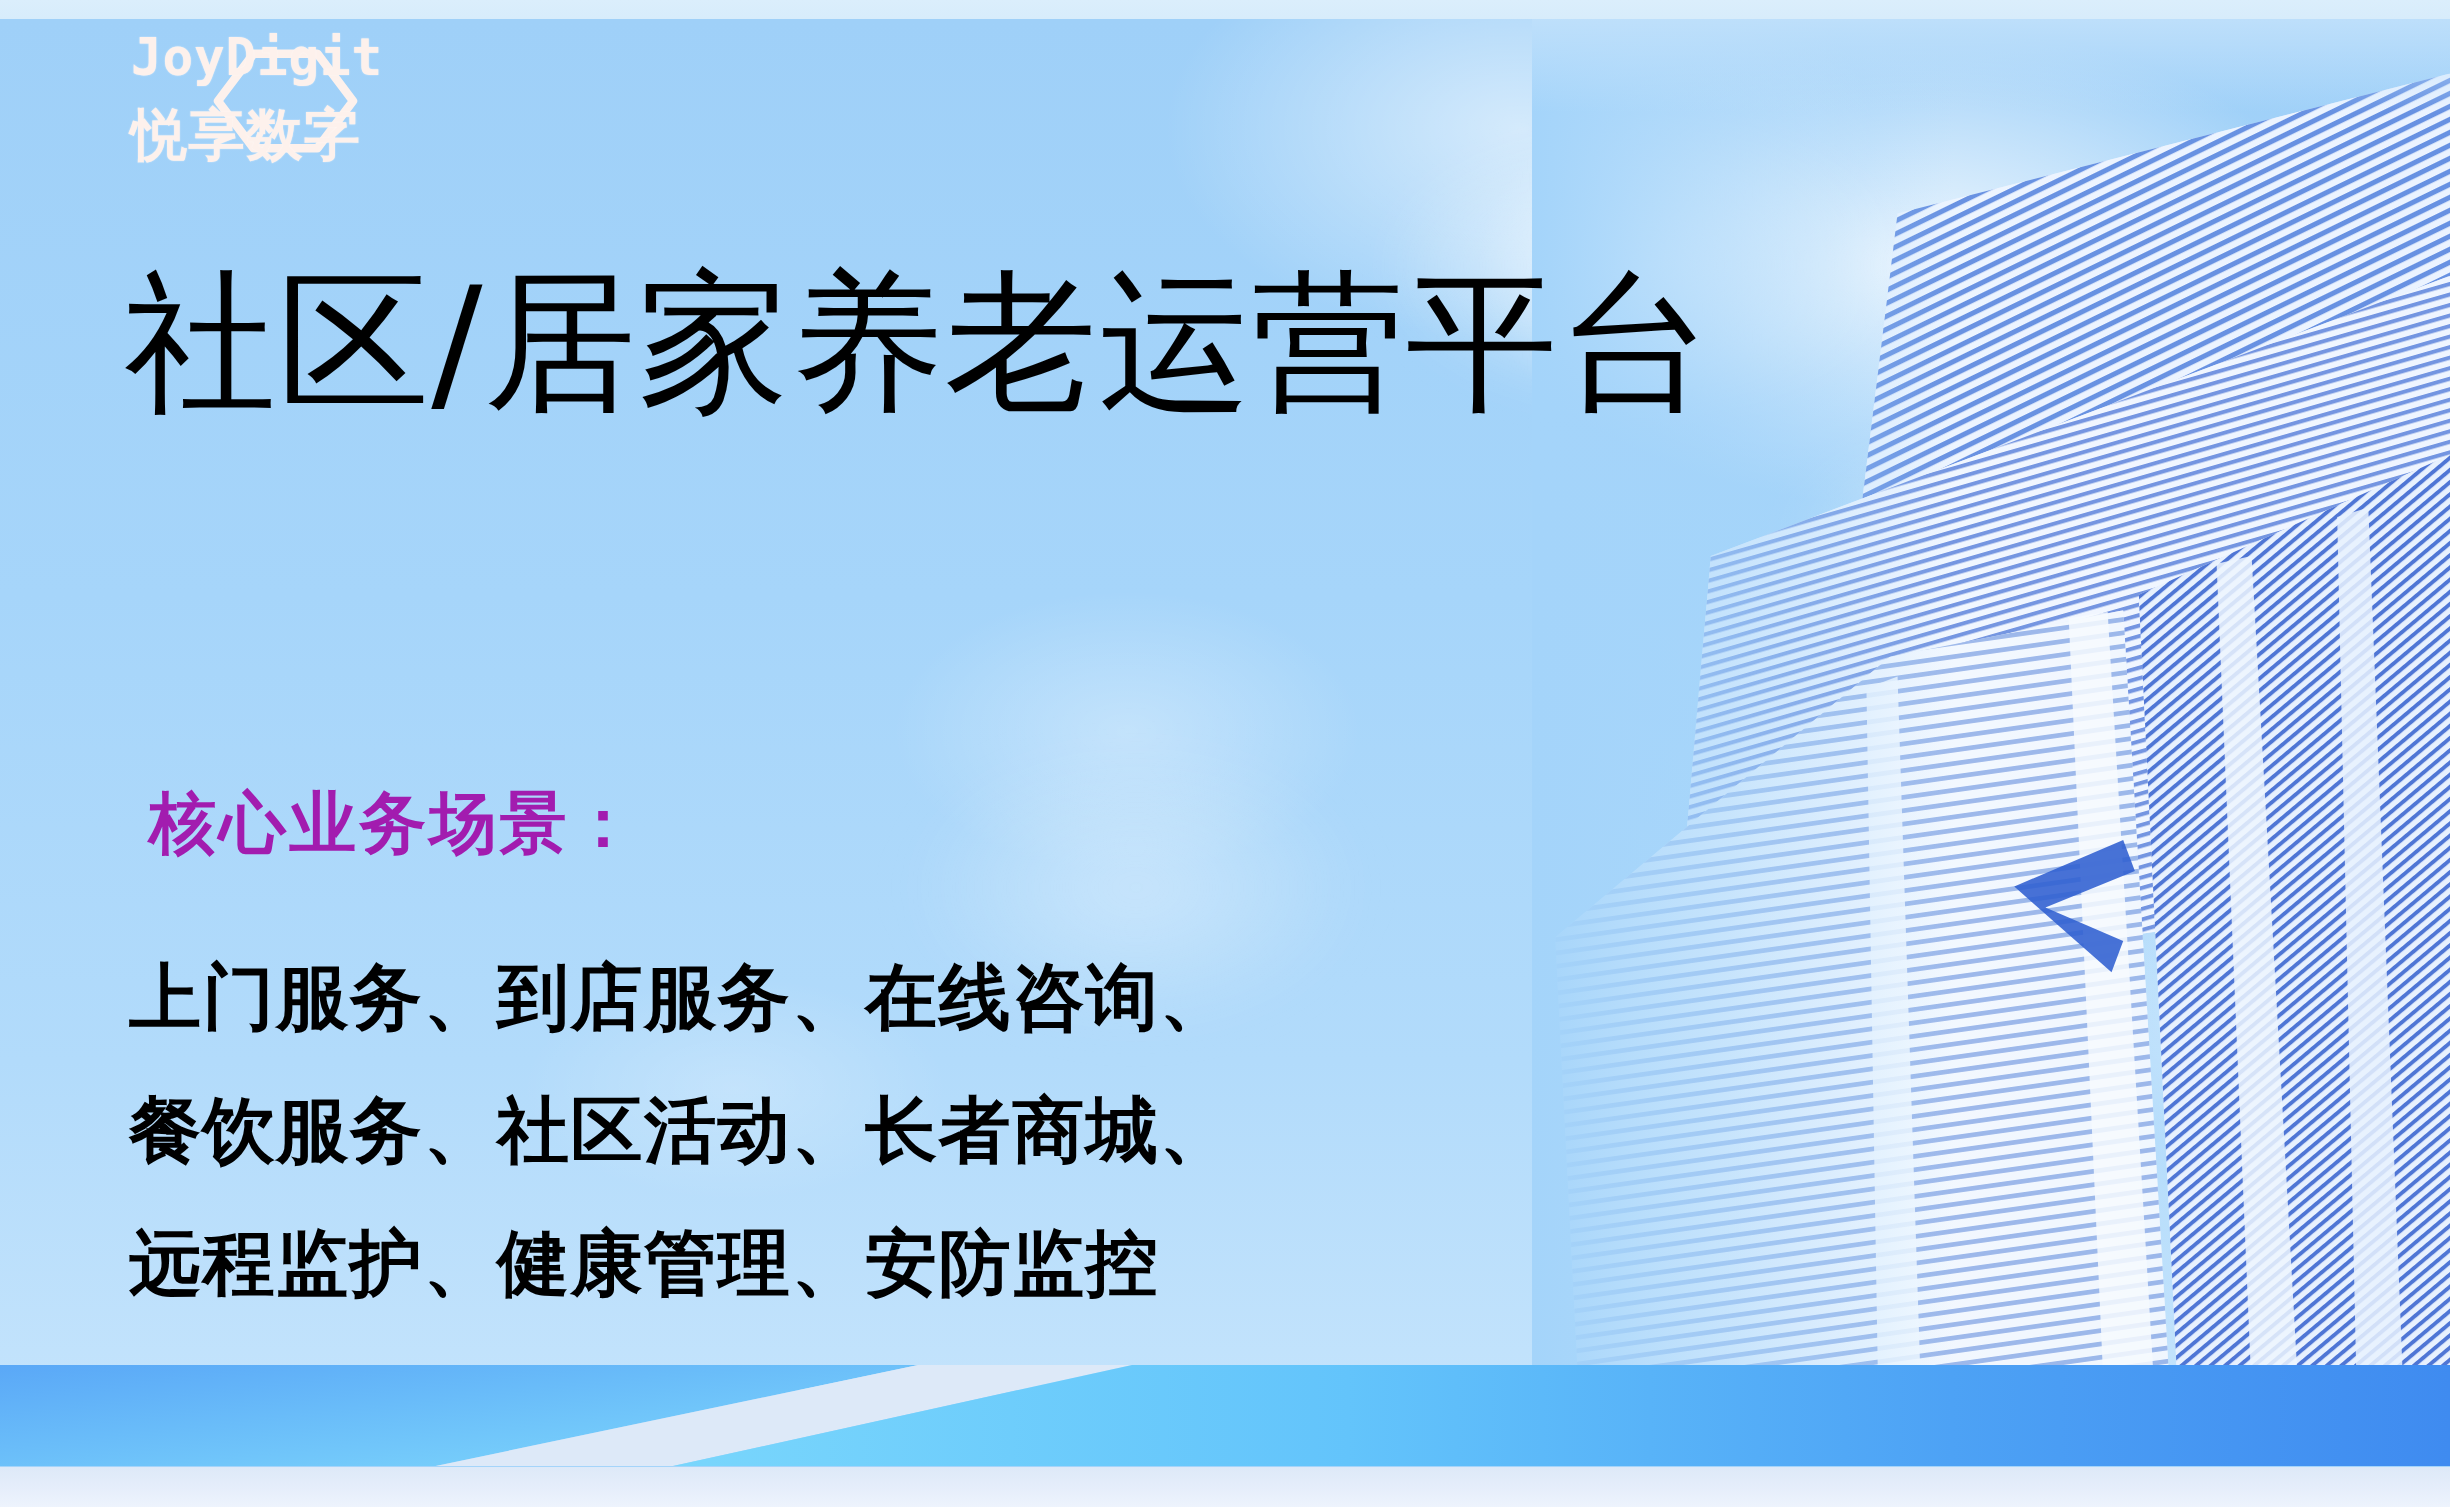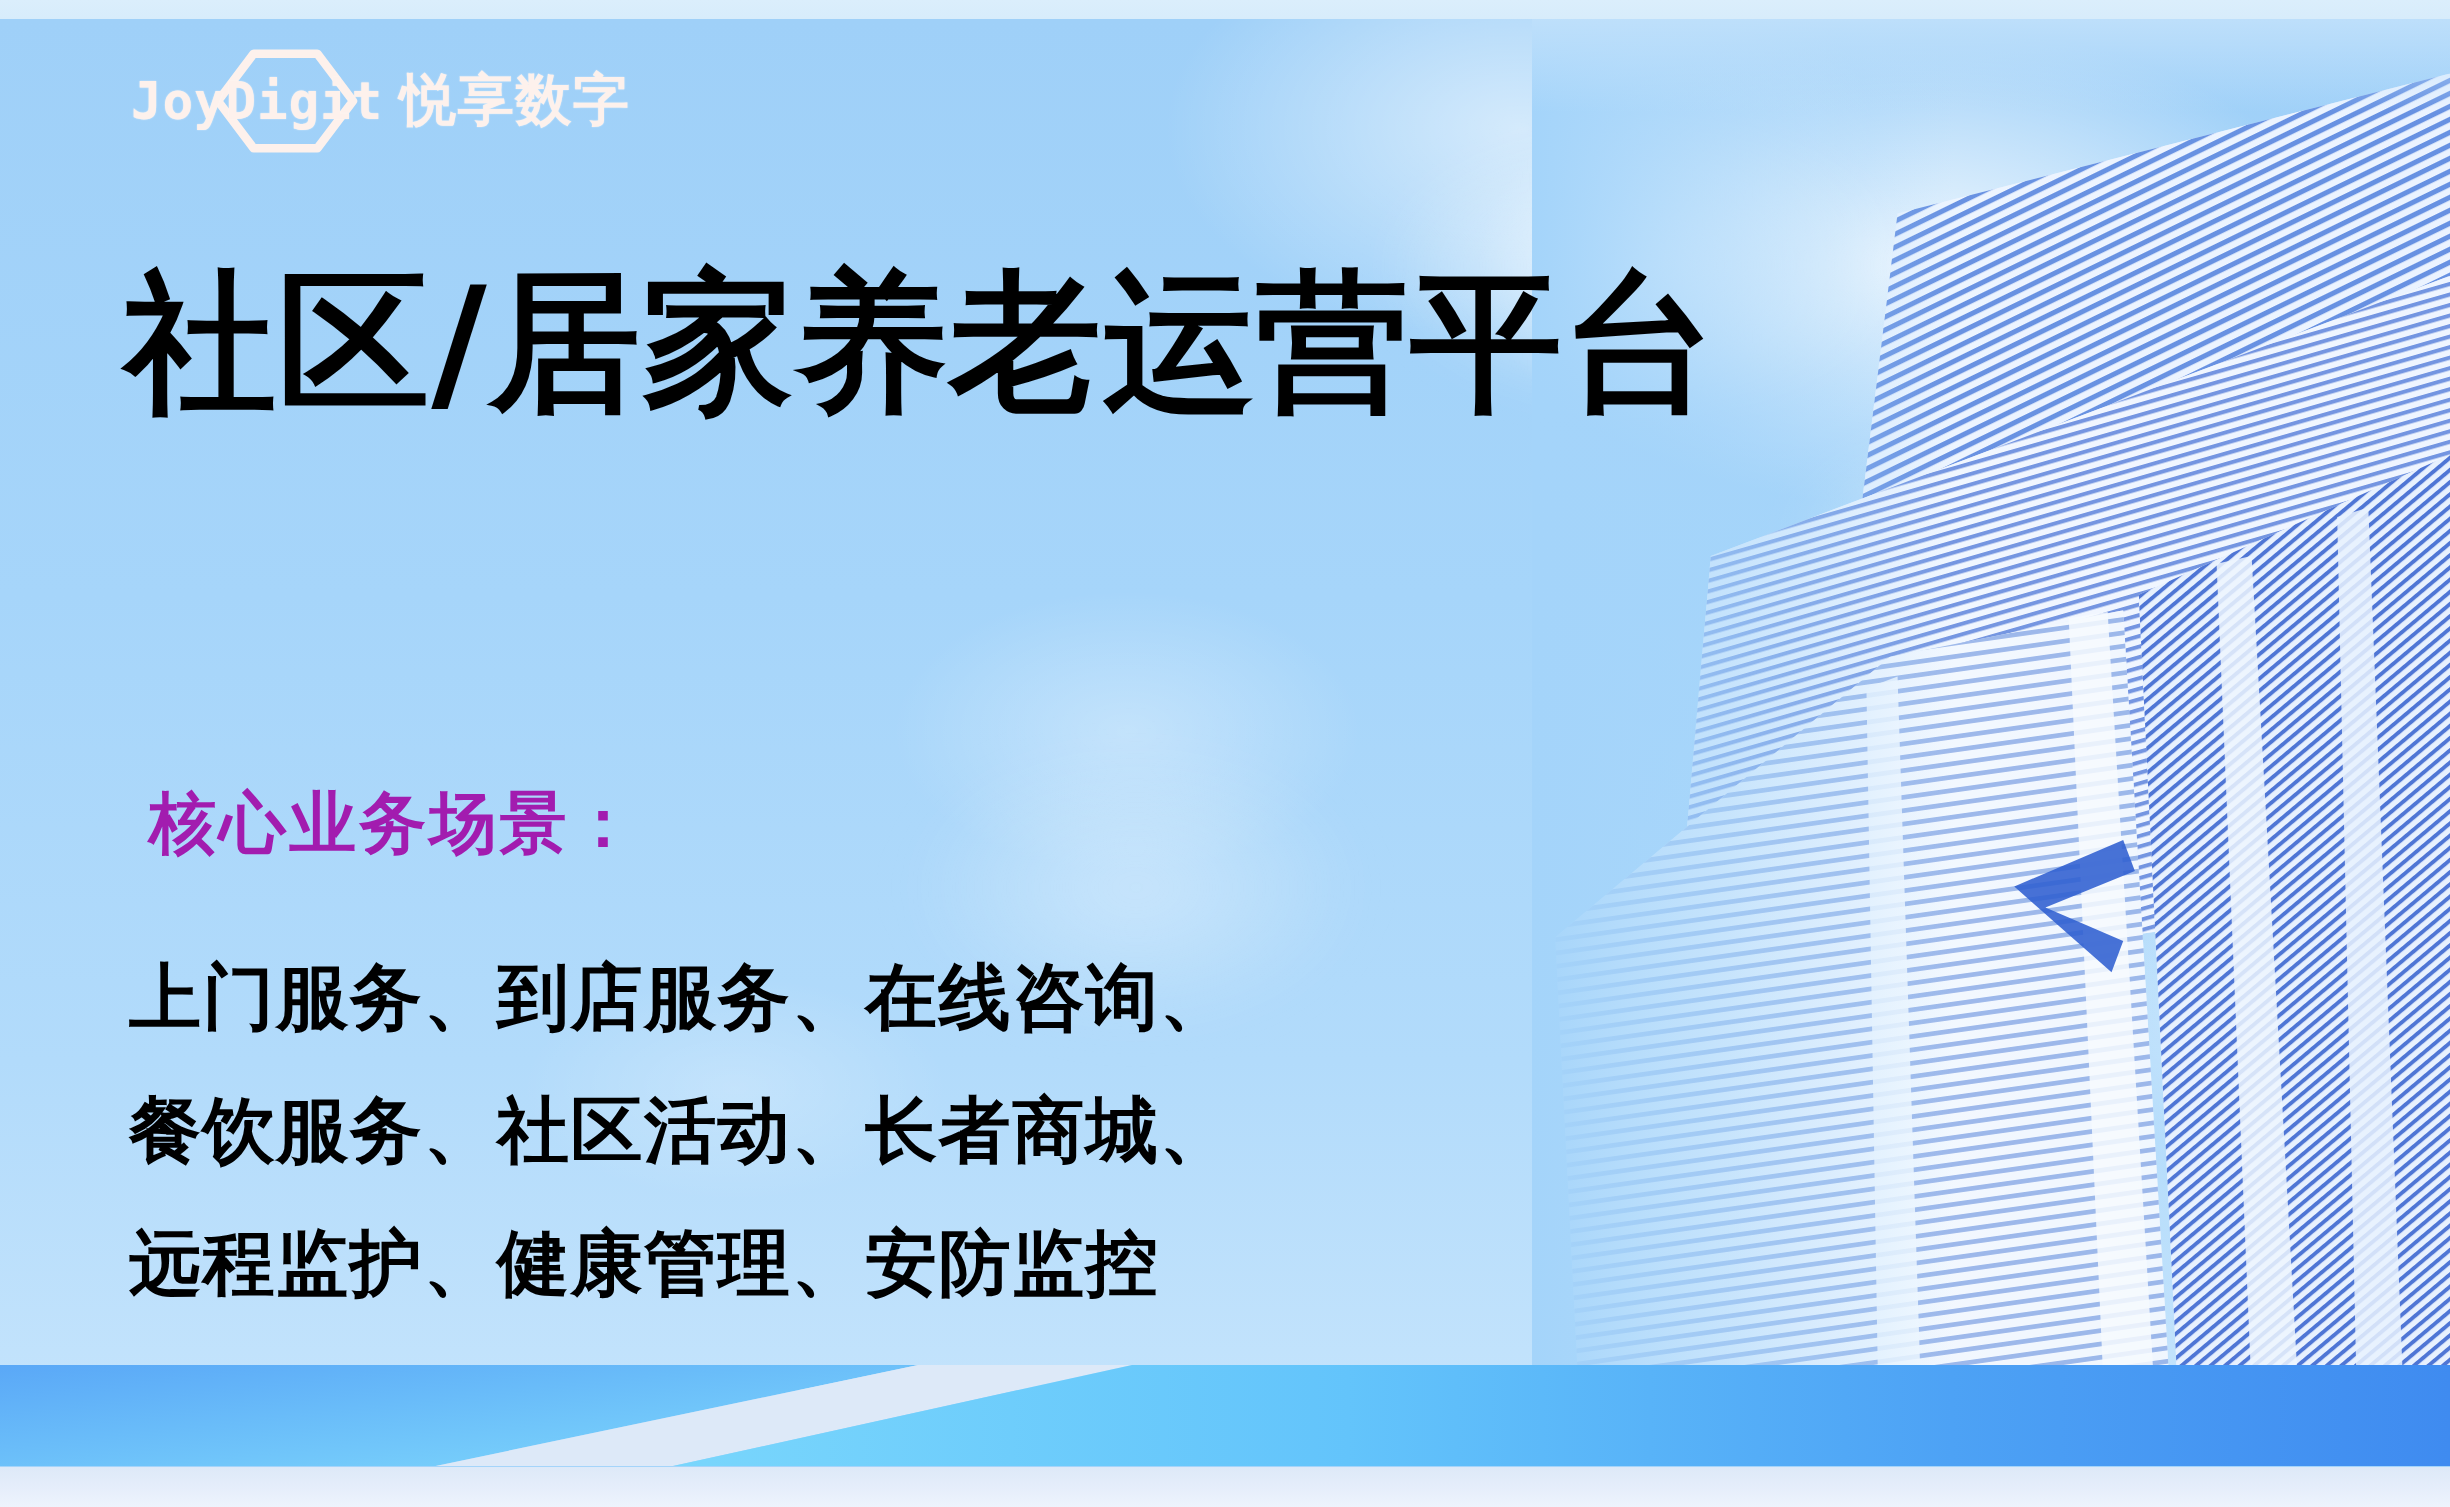--- a/index.html
+++ b/index.html
@@ -92,22 +92,23 @@
     left: 82px; top: -9.3px;
     width: 145px; height: 104px;
     z-index: 1;
   }
   .logo-mark svg { display: block; }
   .logo-text {
     position: relative;
     z-index: 2;
     display: flex;
     align-items: baseline;
-    gap: 17px;
+    gap: 11px;
     white-space: nowrap;
+    flex-direction: column;
   }
   .logo-en {
     font-family: "DejaVu Sans Mono", monospace;
     font-weight: bold;
     font-size: 51px;
     letter-spacing: 0.8px;
     color: #fdf1ec;
     text-shadow: 0 0 1.6px rgba(255,255,255,0.7);
   }
   .logo-cn {
@@ -118,21 +119,21 @@
     color: #fdf1ec;
     text-shadow: 0 0 1.6px rgba(255,255,255,0.7);
   }
 
   
   .main-title {
     position: absolute;
     left: 124px; top: 261px;
     z-index: 8;
     font-family: "DejaVu Sans", sans-serif;
-    font-weight: bold;
+    font-weight: normal;
     font-size: 152px;
     line-height: 1.08;
     letter-spacing: 1.6px;
     color: #000000;
     white-space: nowrap;
   }
 
   
   .section-heading {
     position: absolute;

